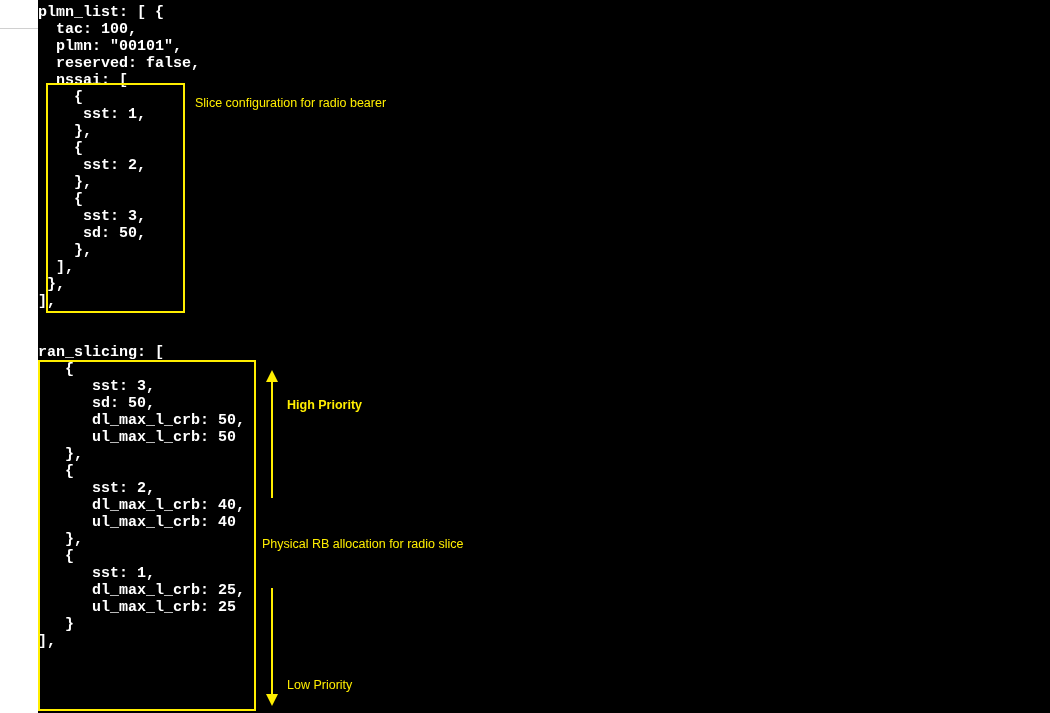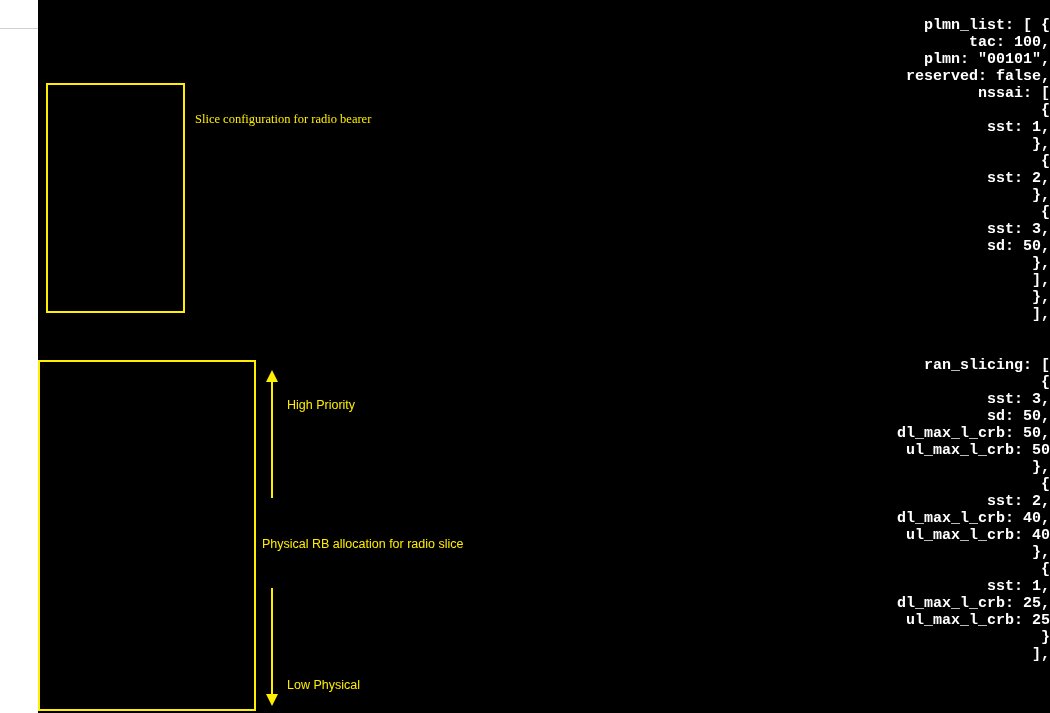--- a/index.html
+++ b/index.html
@@ -32,24 +32,23 @@
     .terminal {
       position: absolute;
       top: 0;
       left: 38px;
       right: 0;
       bottom: 0;
       background: #000;
       color: #fff;
       font-size: 15px;
       line-height: 17px;
-      padding-top: 17px;
+      padding-top: 4px;
       white-space: pre;
       font-weight: bold;
-      text-align: right;
     }
     .terminal-bg {
       position: absolute;
       top: 0; left: 38px; right: 0; bottom: 0;
       background: #000;
       z-index: -1;
     }
     .annot {
       position: absolute;
       color: #ffee00;
@@ -109,24 +108,24 @@
       sst: 1,
       dl_max_l_crb: 25,
       ul_max_l_crb: 25
    }
 ],</div>
 
 <div class="box" style="top:83px; left:46px; width:139px; height:230px;"></div>
 
 <div class="box" style="top:360px; left:38px; width:218px; height:351px;"></div>
 
-<div class="annot" style="top:112px; left:195px;font-family:Liberation Serif, serif;">Slice configuration for radio bearer</div>
-<div class="annot" style="top:398px; left:287px;">High Priority</div>
+<div class="annot" style="top:96px; left:195px;">Slice configuration for radio bearer</div>
+<div class="annot" style="top:398px; left:287px;font-weight:bold;">High Priority</div>
 <div class="annot" style="top:537px; left:262px;">Physical RB allocation for radio slice</div>
-<div class="annot" style="top:678px; left:287px;">Low Physical</div>
+<div class="annot" style="top:678px; left:287px;">Low Priority</div>
 
 <svg class="arrow" style="top:370px; left:264px;" width="16" height="130">
   <line x1="8" y1="8" x2="8" y2="128" stroke="#ffee00" stroke-width="2"></line>
   <polygon points="8,0 2,12 14,12" fill="#ffee00"></polygon>
 </svg>
 
 <svg class="arrow" style="top:588px; left:264px;" width="16" height="120">
   <line x1="8" y1="0" x2="8" y2="110" stroke="#ffee00" stroke-width="2"></line>
   <polygon points="8,118 2,106 14,106" fill="#ffee00"></polygon>
 </svg>

